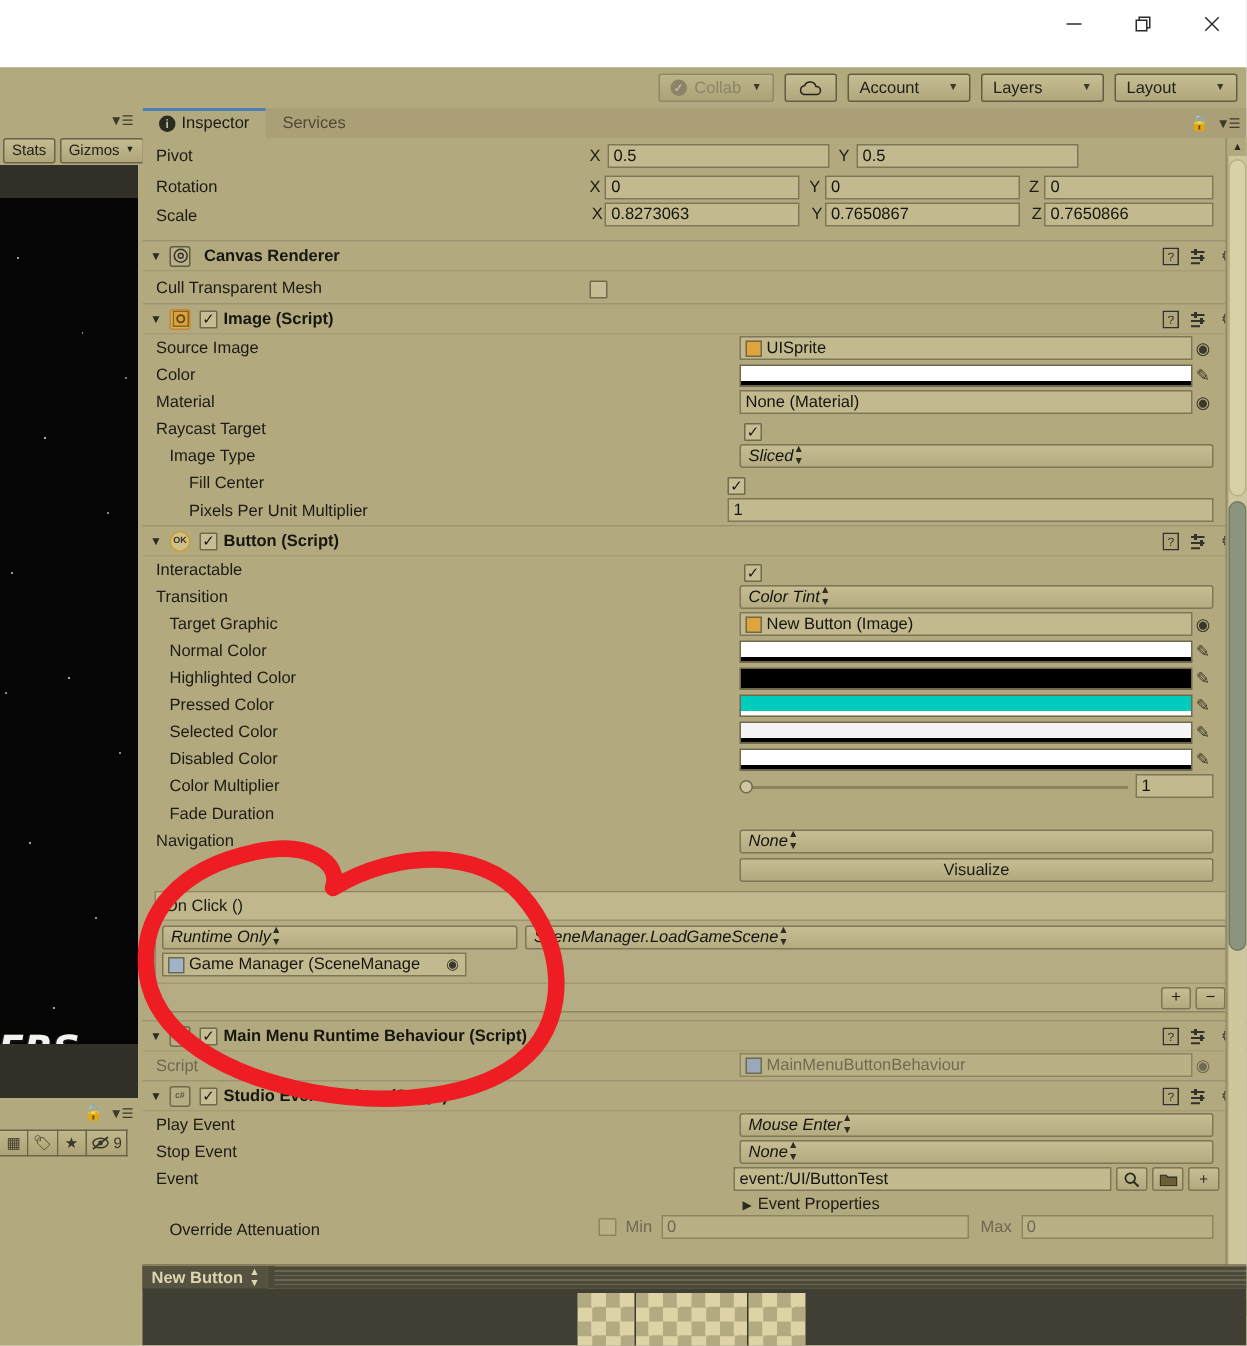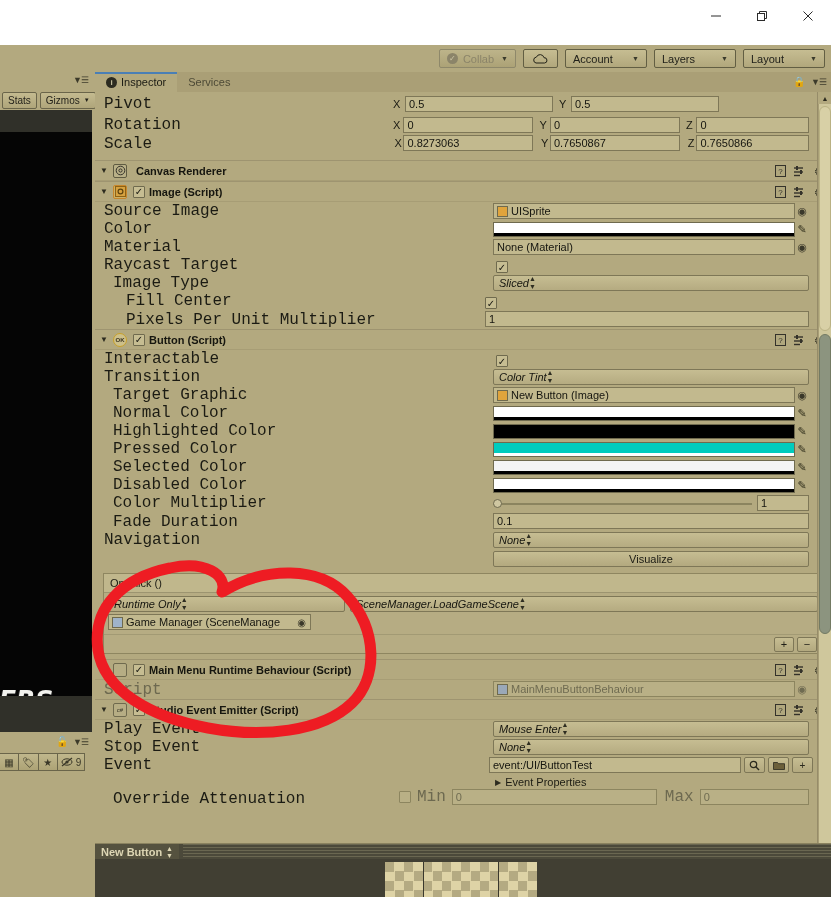--- a/index.html
+++ b/index.html
@@ -124,21 +124,21 @@
     font-size:8px; font-weight:bold; display:flex; align-items:center; justify-content:center;
   }
   .insp-tabs .right { position:absolute; right:5px; top:4px; display:flex; gap:5px; align-items:center; }
   .insp-tabs .right .lock { font-size:10px; color:#4b4835; }
   .insp-tabs .right .opts { font-size:9px; color:#3c3a2a; letter-spacing:-1px; }
 
   .insp-body { position:absolute; left:0; top:20px; width:736px; height:785px; overflow:hidden; }
 
   
   .row { position:relative; height:18px; display:flex; align-items:center; padding-left:9px; }
-  .row .lbl { font-size:16px; color:#1b1b13; white-space:nowrap;font-family:Liberation Mono, monospace; }
+  .row .lbl { font-size:11px; color:#1b1b13; white-space:nowrap; }
   .row .lbl.ind1 { padding-left:9px; }
   .row .lbl.ind2 { padding-left:22px; }
   .row .lbl.dim { color:#6d6950; }
   .fieldcol { position:absolute; left:298px; right:22px; top:1px; height:16px; display:flex; align-items:center; }
 
   .txtfield {
     height:16px; border:1px solid #7e7757; background:#c2b98e;
     font-size:11px; color:#15150f; display:flex; align-items:center;
     padding:0 3px; overflow:hidden; white-space:nowrap;
   }
@@ -413,20 +413,26 @@
                   <line x1="0" y1="2" x2="9" y2="2" stroke="#34322a" stroke-width="1.4"></line>
                   <line x1="0" y1="6" x2="9" y2="6" stroke="#34322a" stroke-width="1.4"></line>
                   <line x1="0" y1="9.5" x2="6" y2="9.5" stroke="#34322a" stroke-width="1.4"></line>
                   <rect x="2" y="0" width="2" height="4" fill="#34322a"></rect>
                   <rect x="6" y="4" width="2" height="4" fill="#34322a"></rect>
                 </svg>
             </span>
             <span class="hi">⚙</span>
           </span>
         </div>
+        <div class="row" style="height:21px;">
+          <span class="lbl">Cull Transparent Mesh</span>
+          <div class="fieldcol" style="top:4px;">
+            <span class="chk off"></span>
+          </div>
+        </div>
 
         <div class="comp-head">
           <span class="foldout">▼</span>
           <span class="cicon" style="border-color:#c8862a;background:#cbb268;">
             <svg width="11" height="11" viewBox="0 0 11 11">
                 <rect x="0.5" y="0.5" width="10" height="10" fill="#d7a23f" stroke="#8c6216"></rect>
                 <circle cx="5.5" cy="5.5" r="2.4" fill="none" stroke="#5e4410" stroke-width="1.2"></circle>
               </svg>
           </span>
           <span class="chk" style="margin-left:2px;">✓</span>
@@ -628,23 +634,20 @@
             <div class="slider-track">
               <div class="line"></div>
               <div class="knob"></div>
             </div>
             <div class="txtfield" style="width:52px;margin-left:5px;">1</div>
           </div>
         </div>
 
         <div class="row" style="height:19px;">
           <span class="lbl ind1">Fade Duration</span>
-          <div class="fieldcol" style="left:398px;right:22px;">
-            <div class="txtfield" style="flex:1;">0.1</div>
-          </div>
         </div>
 
         <div class="row" style="height:18px;">
           <span class="lbl">Navigation</span>
           <div class="fieldcol" style="left:398px;right:22px;">
             <div class="popup" style="flex:1;">
               <span>None</span>
               <span class="arrows">▲<br>▼</span>
             </div>
           </div>

